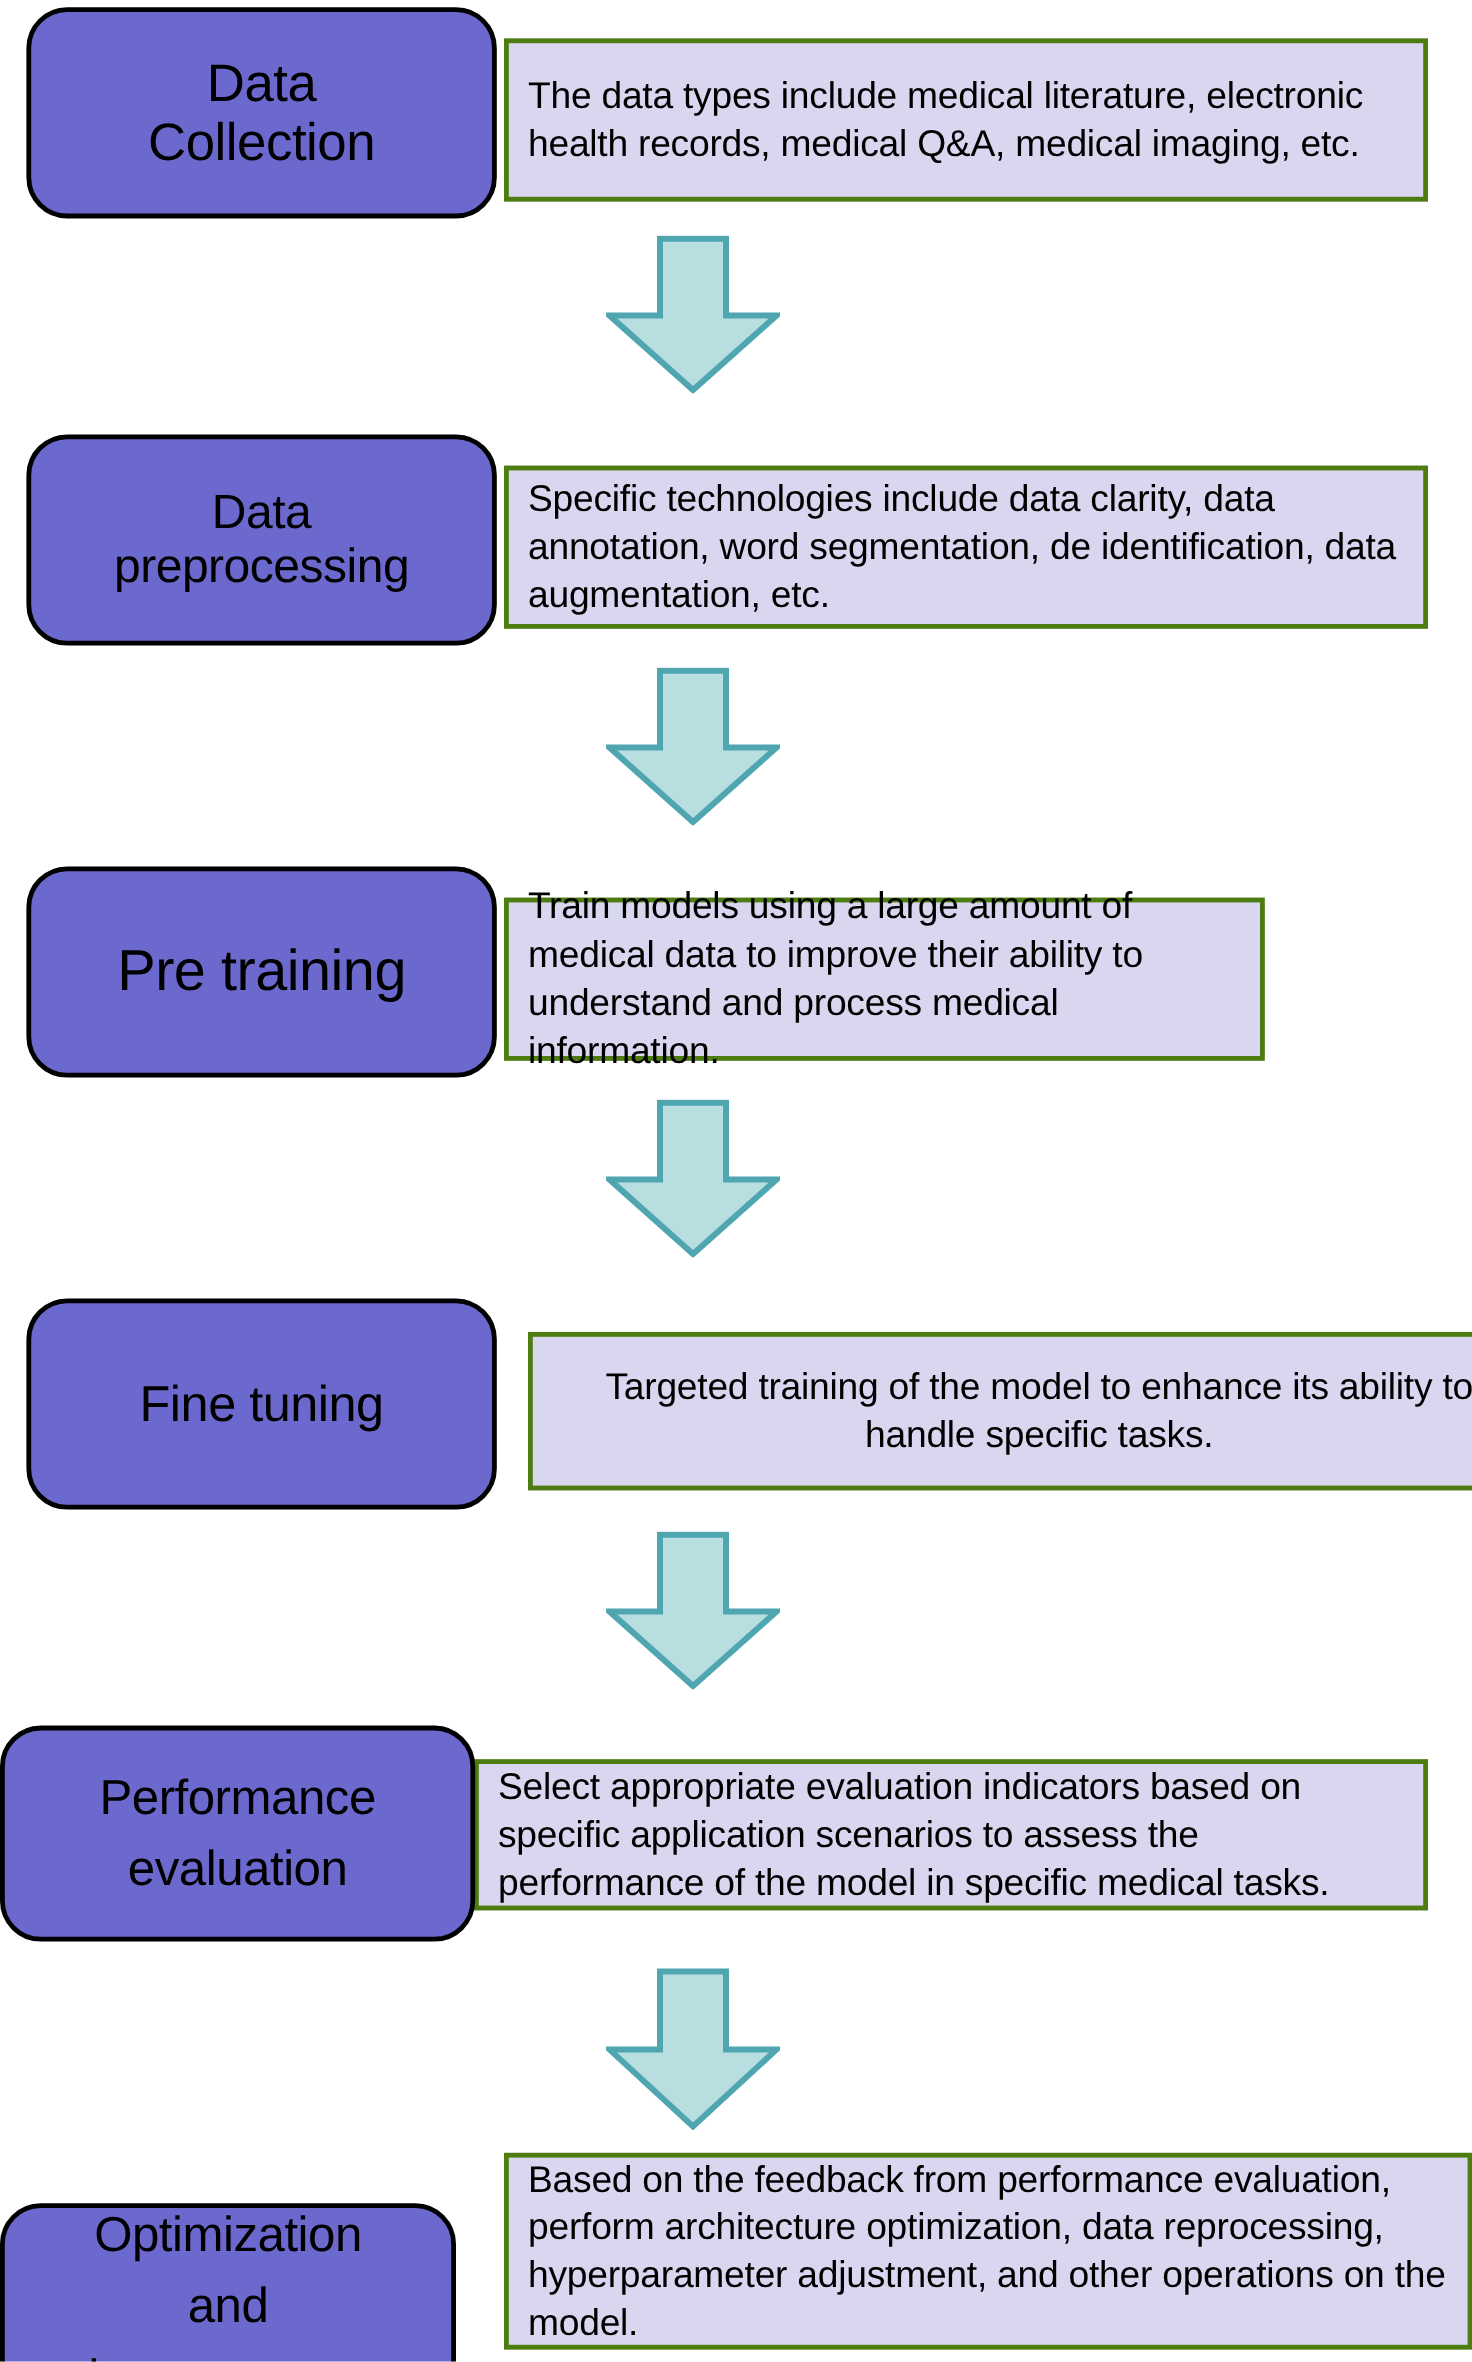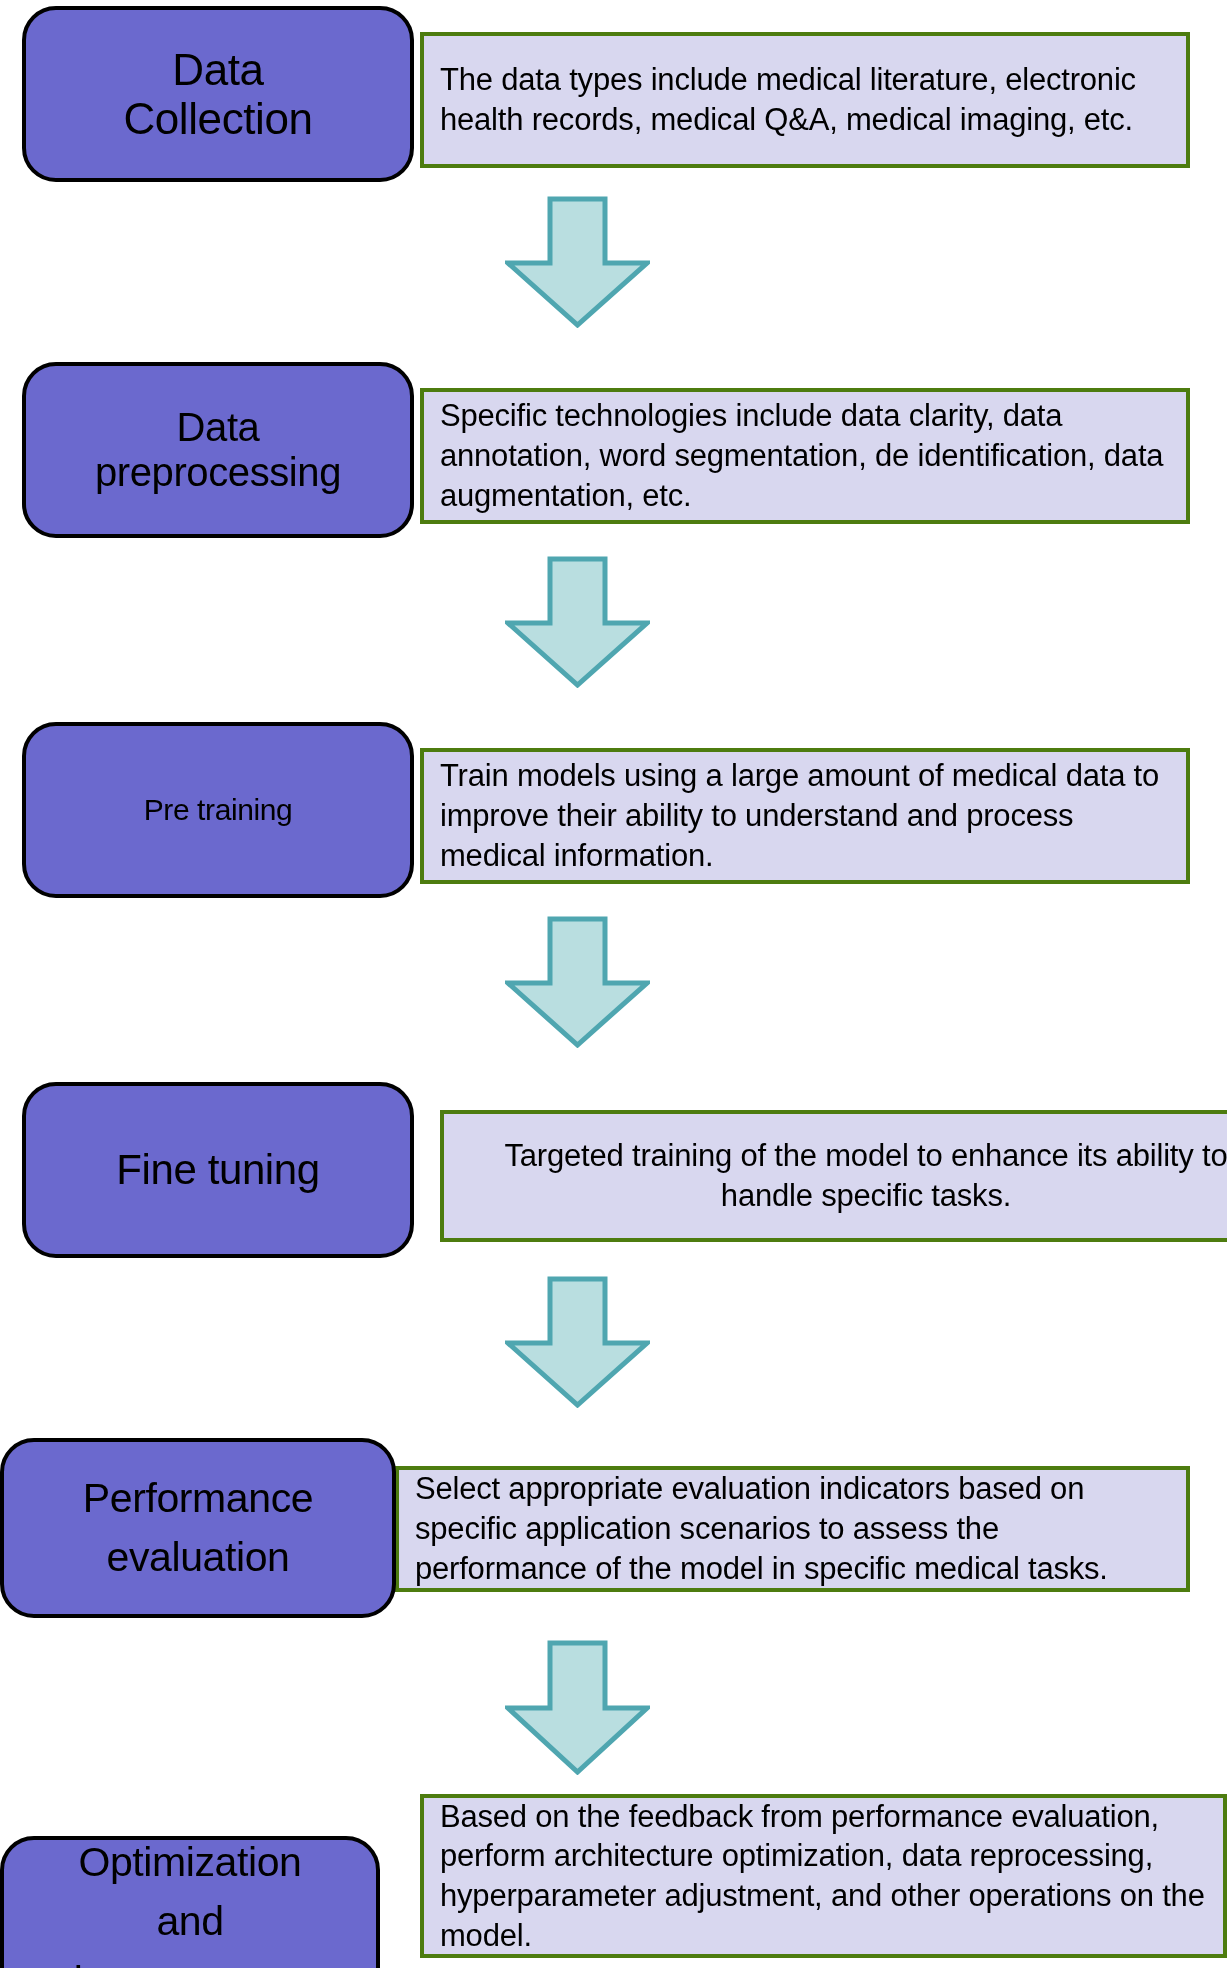--- a/index.html
+++ b/index.html
@@ -112,23 +112,23 @@
   </div>
 
   <div class="flow-arrow" style="left:505px;top:556px;width:145px;height:132px;">
     <svg width="145" height="132" viewBox="0 0 145 132" aria-hidden="true">
       <polygon points="45,3 100,3 100,67 142,67 72.5,129 3,67 45,67" fill="#B9DEE0" stroke="#4FA6B0" stroke-width="5" stroke-linejoin="miter"></polygon>
     </svg>
   </div>
 
   <div class="stage-row" style="top:716px;height:190px;">
     <div class="stage-box" style="left:22px;top:6px;width:392px;height:176px;">
-      <span class="stage-box-label" style="font-size:30px;">Pre training</span>
+      <span class="stage-box-label" style="font-size:48px;">Pre training</span>
     </div>
-    <div class="desc-box" style="left:420px;top:32px;width:770px;height:136px;">
+    <div class="desc-box" style="left:420px;top:32px;width:634px;height:136px;">
       <span class="desc-text">Train models using a large amount of medical data to improve their ability to understand and process medical information.</span>
     </div>
   </div>
 
   <div class="flow-arrow" style="left:505px;top:916px;width:145px;height:132px;">
     <svg width="145" height="132" viewBox="0 0 145 132" aria-hidden="true">
       <polygon points="45,3 100,3 100,67 142,67 72.5,129 3,67 45,67" fill="#B9DEE0" stroke="#4FA6B0" stroke-width="5" stroke-linejoin="miter"></polygon>
     </svg>
   </div>
 

